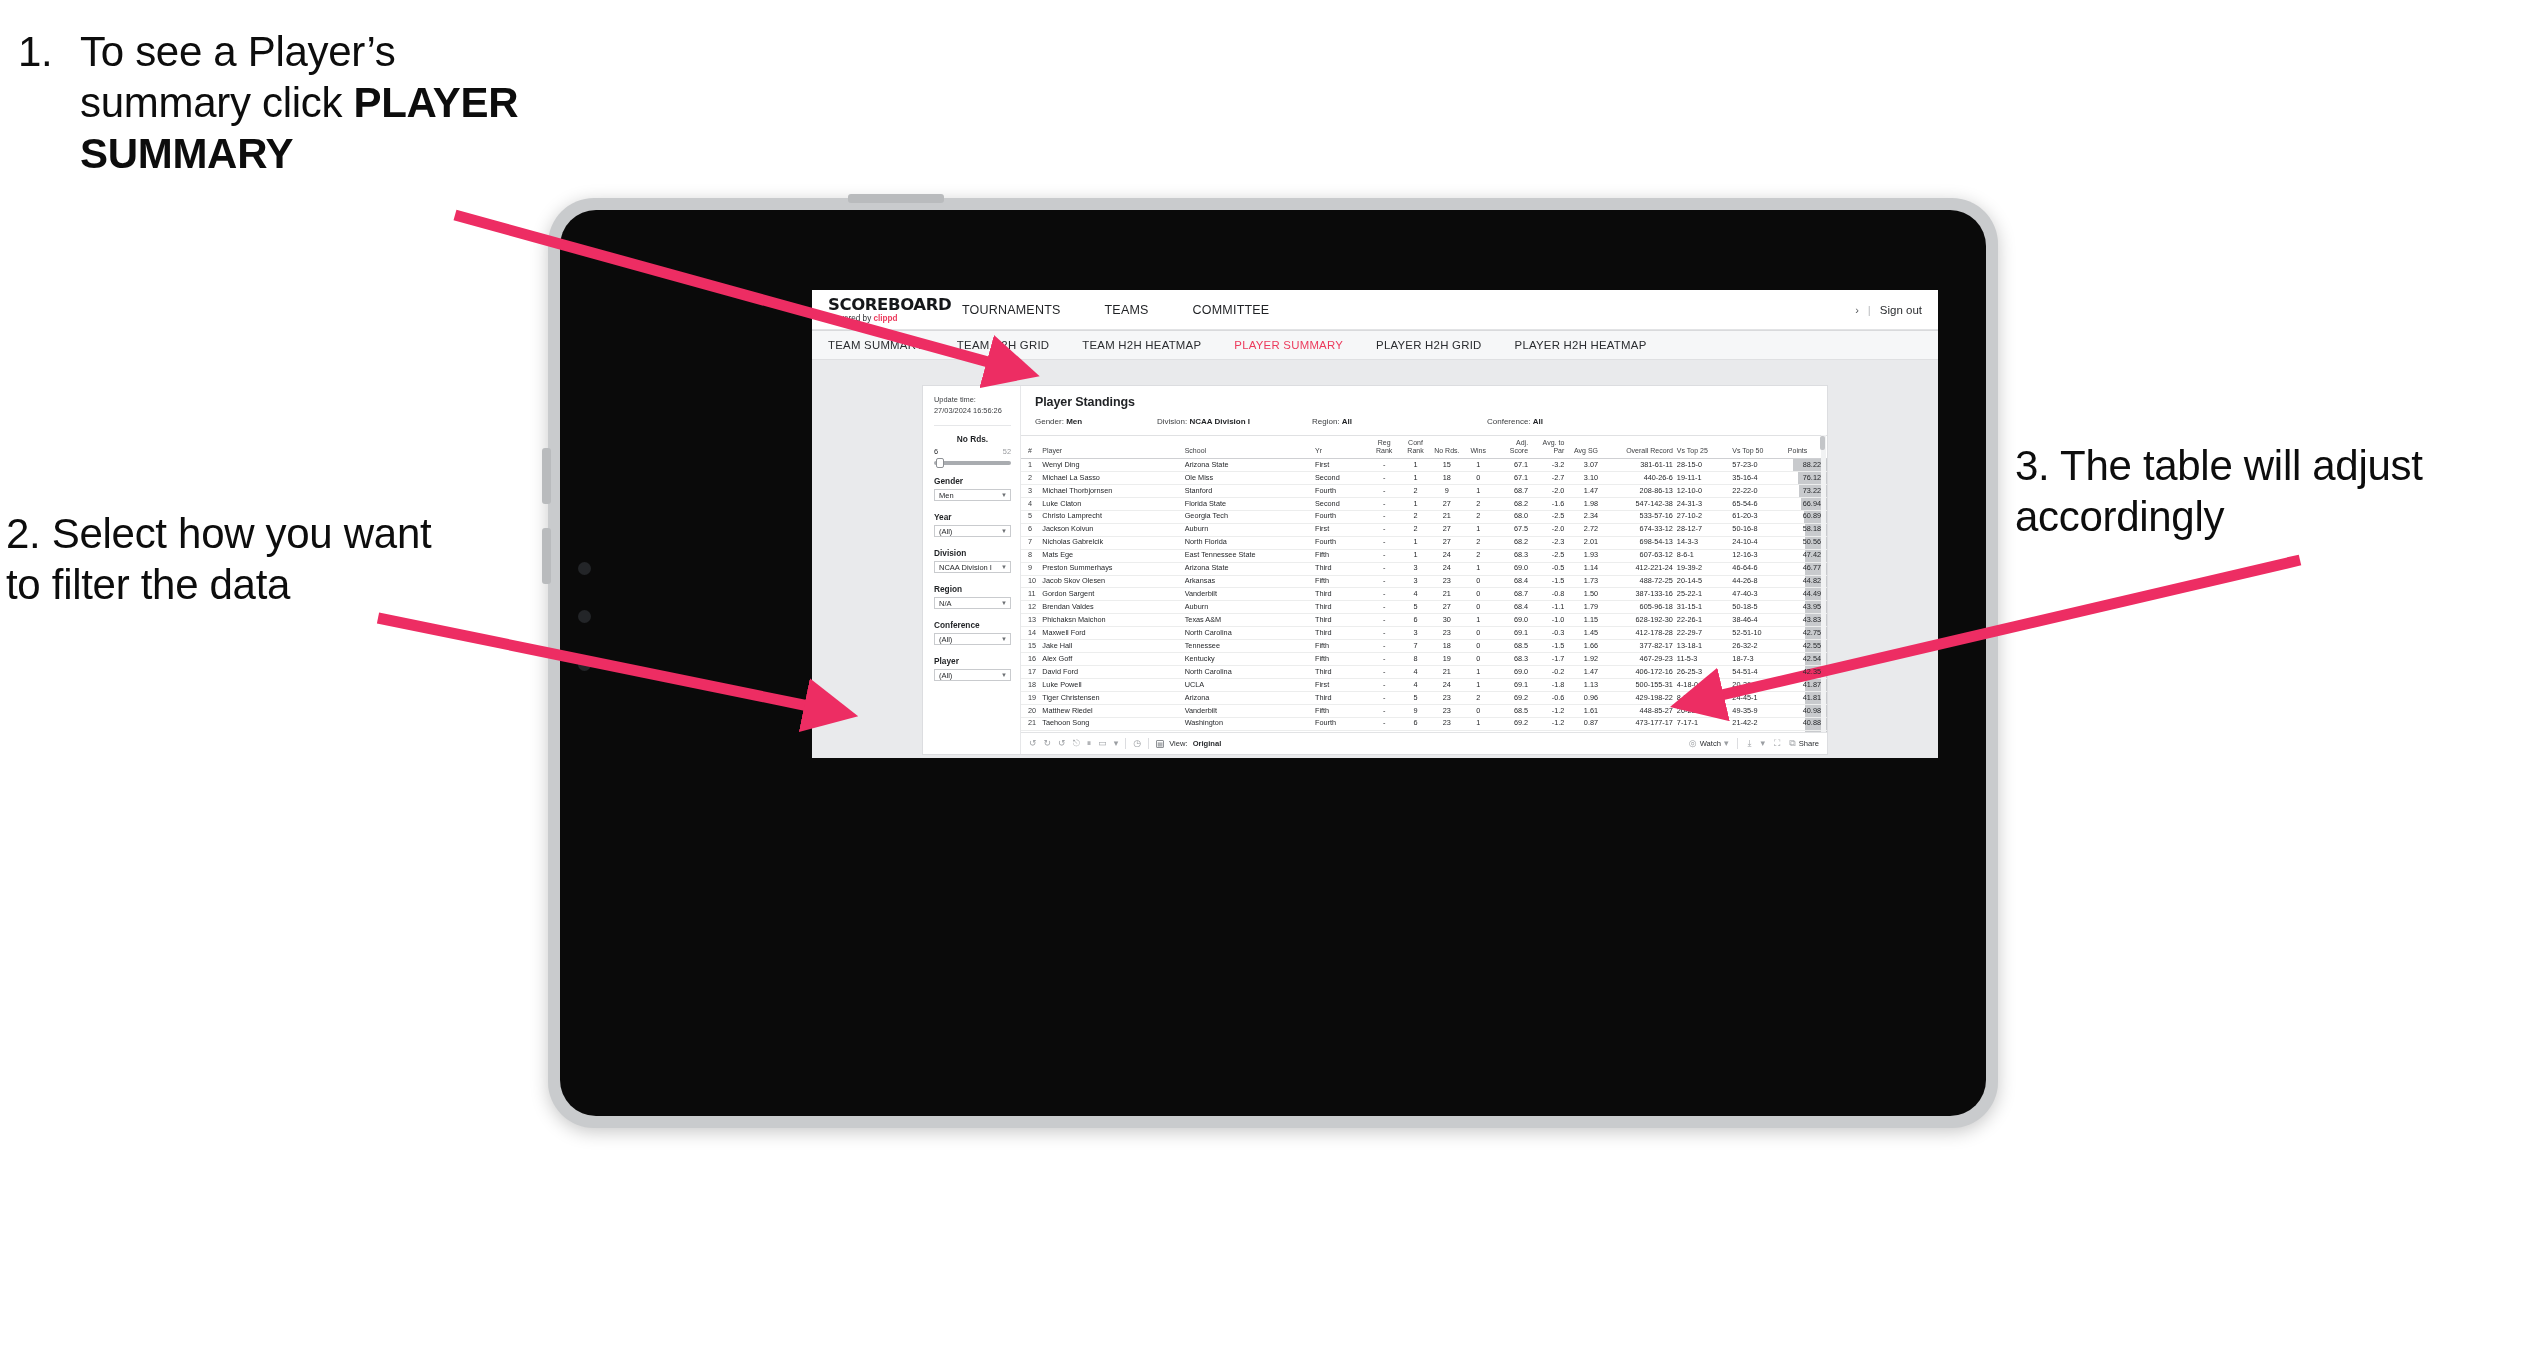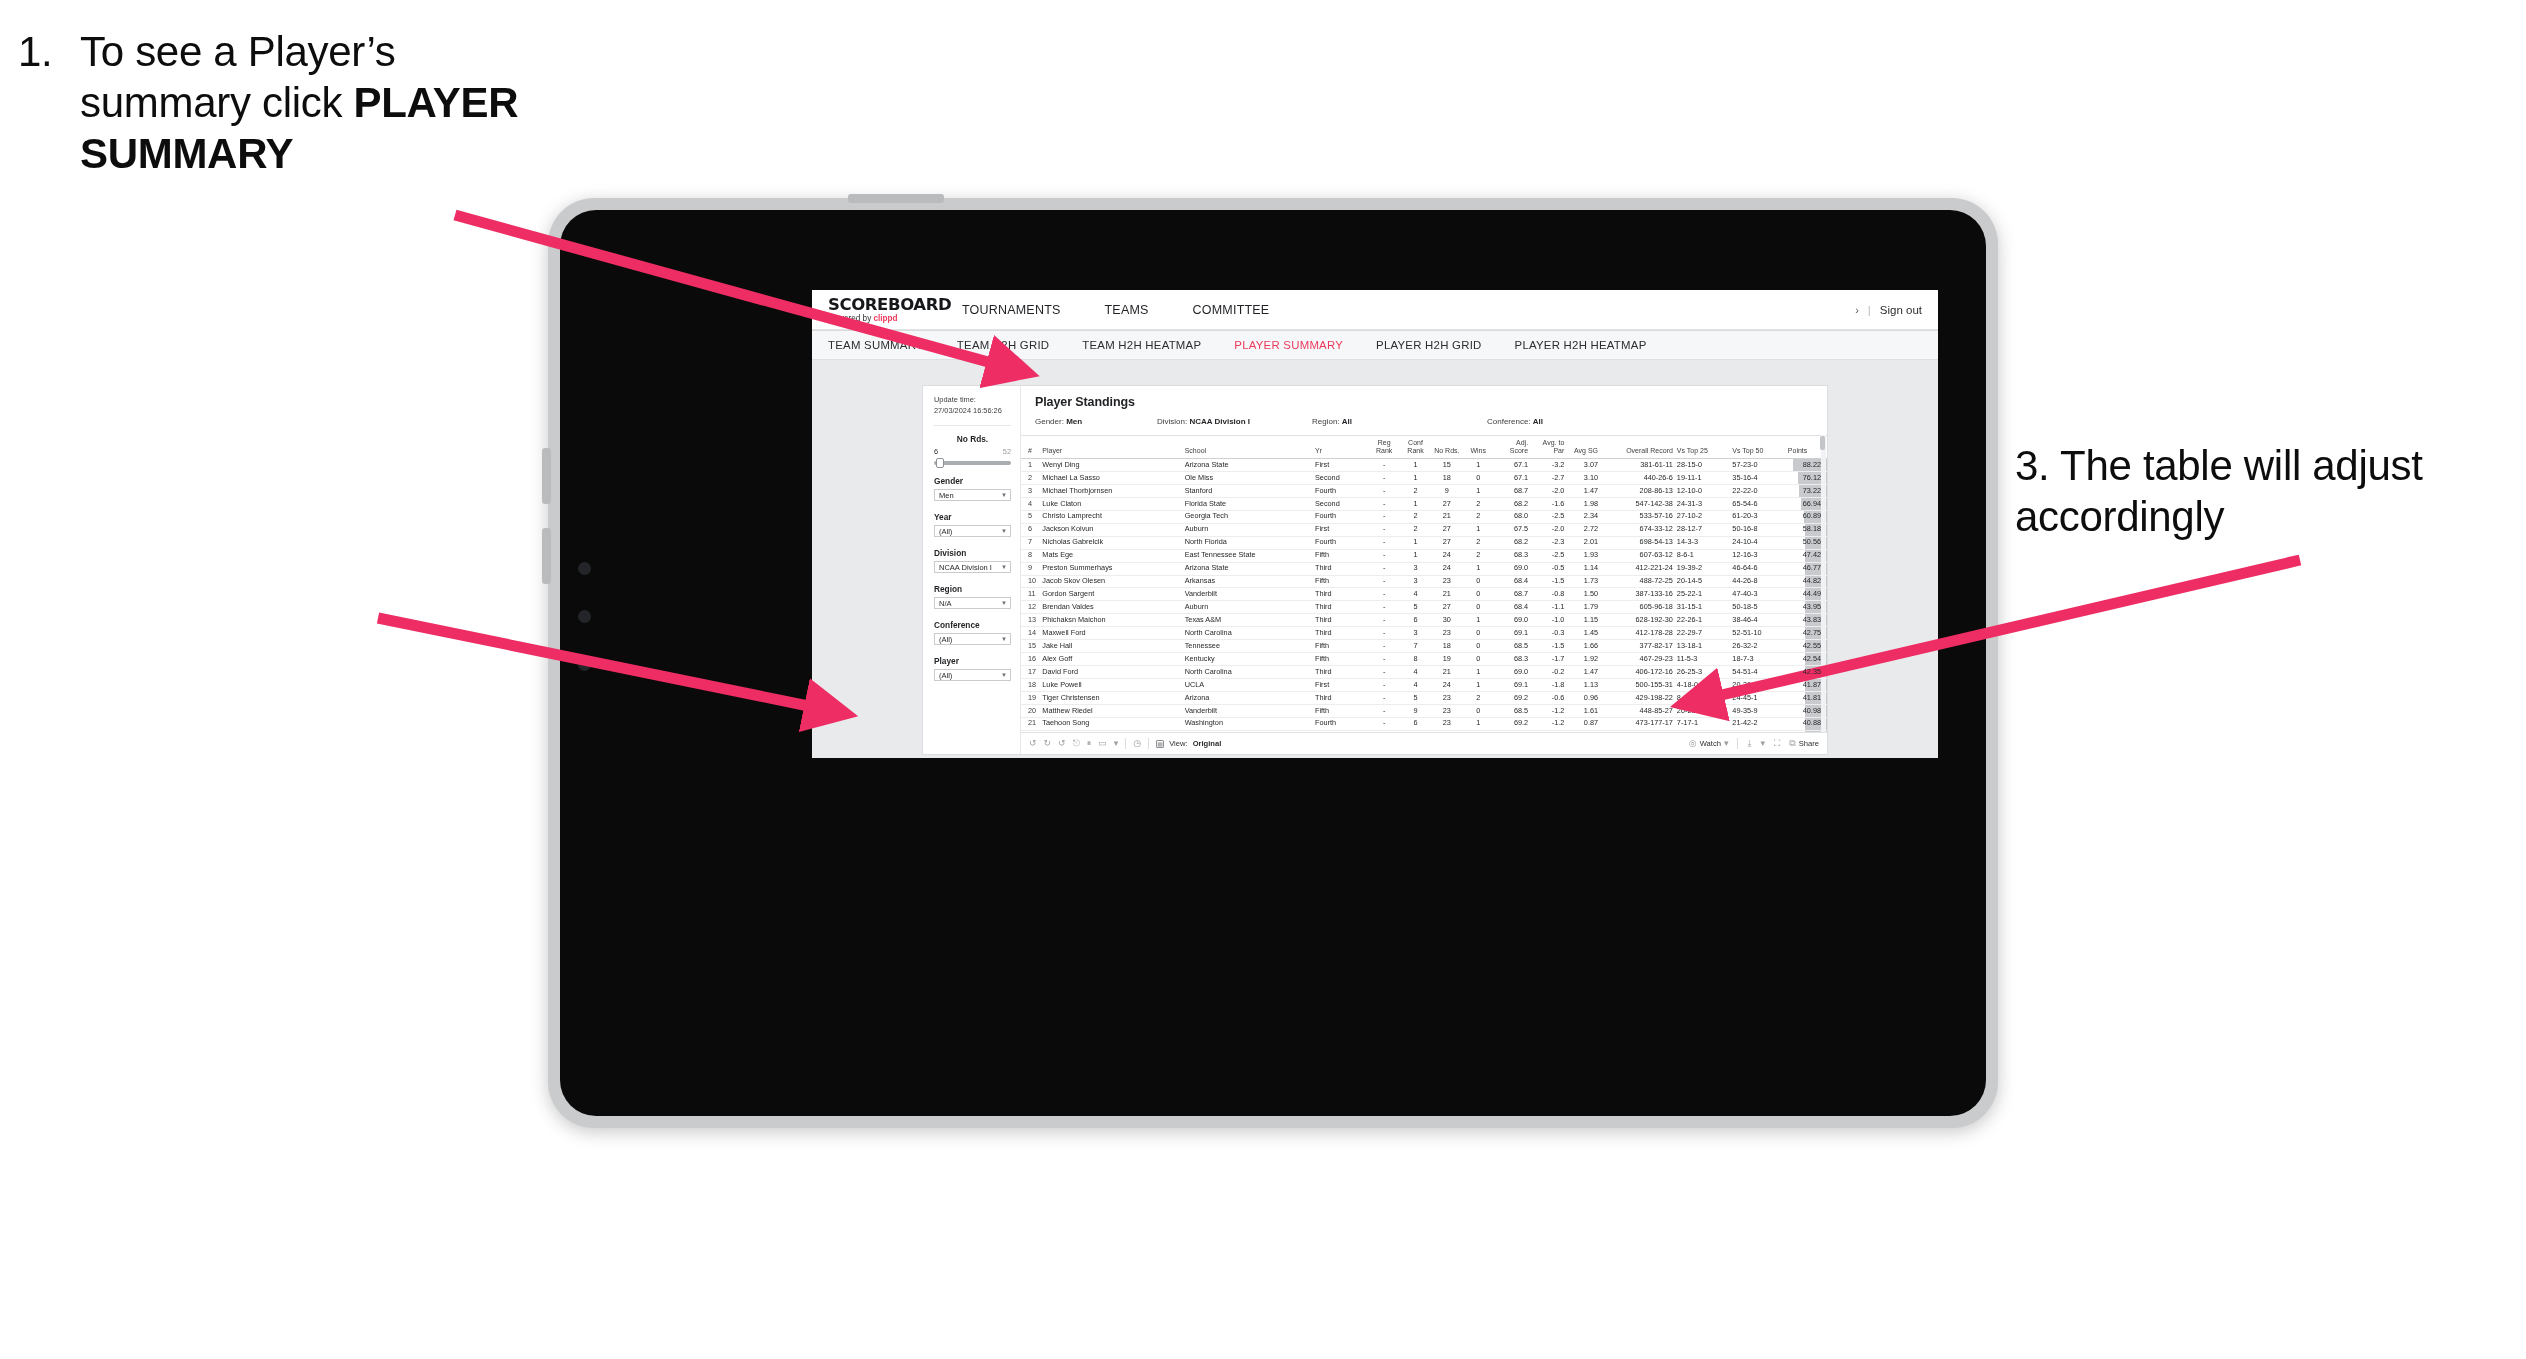--- a/index.html
+++ b/index.html
@@ -268,20 +268,21 @@
 </head>
 <body>
 
 <div id="root">
 
   <div class="callout" id="callout-1">
     <span class="num">1.</span>
     <span class="body"><span>To see a Player’s summary click </span><b>PLAYER SUMMARY</b></span>
   </div>
 
+  <div class="callout" id="callout-2">2. Select how you want to filter the data</div>
 
 
   <div class="callout" id="callout-4">3. The table will adjust accordingly</div>
 
   <div id="tablet">
     <div class="tab-btn" id="btn-power"></div>
     <div class="tab-btn" id="btn-v1"></div>
     <div class="tab-btn" id="btn-v2"></div>
     <div id="tablet-inner">
       <div class="cam-dot"></div>

